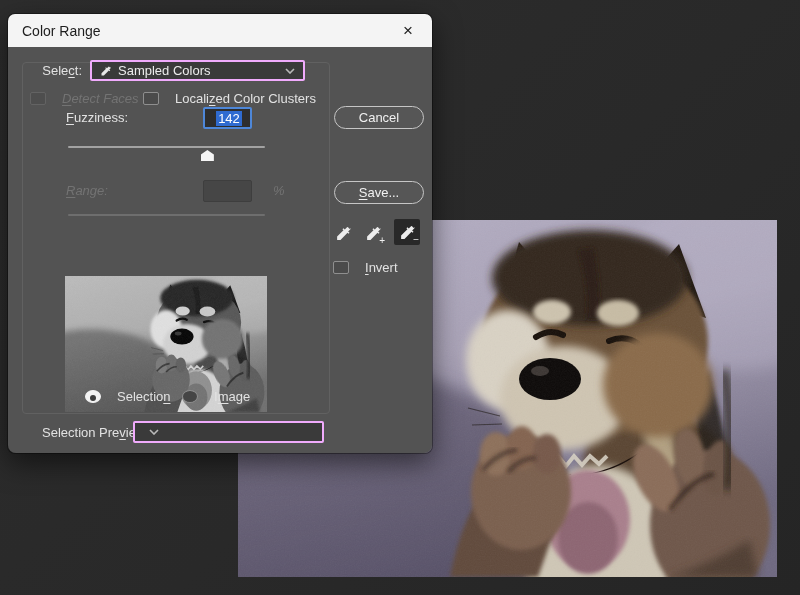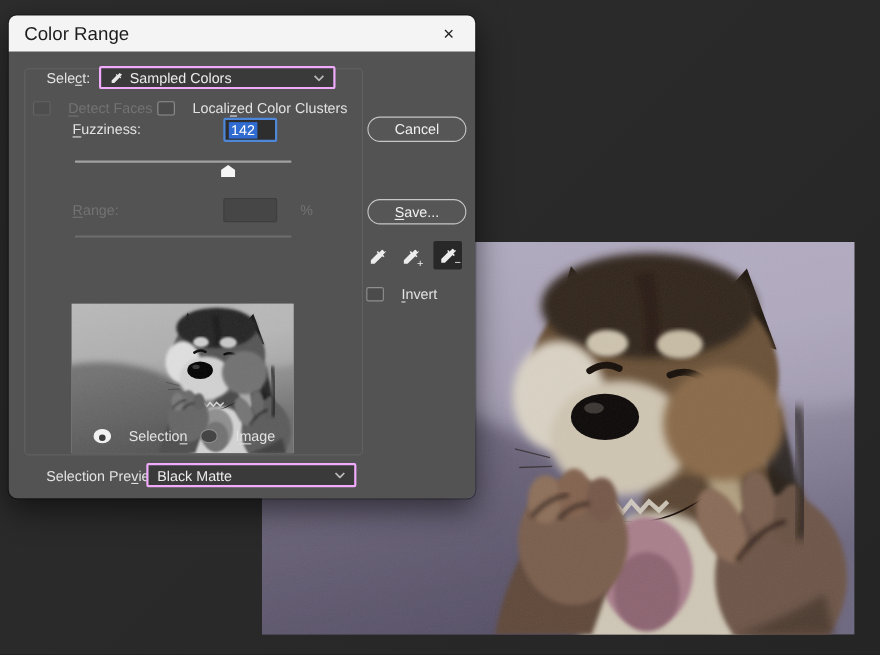--- a/index.html
+++ b/index.html
@@ -13,32 +13,32 @@
   .canvas-photo { position:absolute; left:238px; top:220px; width:539px; height:357px;
                   overflow:hidden; }
   .canvas-photo svg { display:block; width:100%; height:100%; }
 
   
   .dialog { position:absolute; left:8px; top:14px; width:424px; height:439px;
             border-radius:7px; box-shadow:0 10px 28px rgba(0,0,0,.55), 0 0 0 1px rgba(0,0,0,.35); }
   .titlebar { position:absolute; left:0; top:0; width:424px; height:33px;
               background:#f4f4f4; border-radius:7px 7px 0 0;
               display:flex; align-items:center; }
-  .title { margin-left:14px; font-size:17px; color:#1d1d1d; }
+  .title { margin-left:14px; font-size:14px; color:#1d1d1d; }
   .close-btn { position:absolute; right:6px; top:0; width:36px; height:33px;
                display:flex; align-items:center; justify-content:center;
                font-size:17px; color:#222; cursor:default; }
   .dlg-body { position:absolute; left:0; top:33px; width:424px; height:406px;
               background:#535353; border-radius:0 0 8px 8px; }
 
   .groupbox { position:absolute; left:14px; top:15px; width:308px; height:352px;
               border:1px solid #616161; border-radius:4px; }
 
   label, .lbl { font-size:13px; color:#e2e2e2; }
-  .disabled-text { color:#737373 !important; }
+  .disabled-text { color:#737373 !important;font-style:italic; }
   .mn { text-decoration:underline; text-underline-offset:2px; }
 
   .abs { position:absolute;padding-left:14px; }
 
   
   .dropdown { background:#3a3a3a; border:2px solid #f0abfc; border-radius:2px;
               display:flex; align-items:center; font-size:13px; color:#ececec;
               padding:0 8px; }
   .dropdown .dd-text { flex:1; white-space:nowrap; overflow:hidden; }
   .chev { width:10px; height:6px; flex:0 0 auto; margin-left:6px; }
@@ -49,21 +49,21 @@
               border-radius:2px; }
   .checkbox.disabled { border-color:#636363; background:#4e4e4e; }
   .radio { width:13px; height:13px; border-radius:50%; border:1px solid #8f8f8f;
            background:#454545; }
   .radio.checked { background:#f2f2f2; border-color:#f2f2f2; position:relative; }
   .radio.checked::after { content:""; position:absolute; left:3.5px; top:3.5px;
            width:6px; height:6px; border-radius:50%; background:#3c3c3c; }
 
   
   .num-input { background:#2e2e2e; border:2px solid #4e87d8; border-radius:2px;
-               display:flex; align-items:center; padding-left:3px; }
+               display:flex; align-items:center; padding-left:3px;justify-content:center; }
   .num-input .sel { background:#2f6bd0; color:#fff; font-size:13px; padding:0 2px; }
   .num-input-disabled { background:#464646; border:1px solid #3e3e3e; border-radius:2px; }
 
   
   .slider-track { height:2px; background:#a2a2a2; border-radius:1px; }
   .slider-track.disabled { background:#6e6e6e; }
   .slider-thumb { position:absolute; width:13px; height:11px; background:#f5f5f5;
                   clip-path:polygon(50% 0, 100% 42%, 100% 100%, 0 100%, 0 42%);
                   filter:drop-shadow(0 1px 1px rgba(0,0,0,.4)); }
 
@@ -282,21 +282,20 @@
 </svg>
         </div>
 
       <div class="abs radio checked" style="left:77px; top:343px;"></div>
       <div class="abs lbl" style="left:95px; top:342px;">Selectio<span class="mn">n</span></div>
       <div class="abs radio" style="left:174px; top:343px;"></div>
       <div class="abs lbl" style="left:192px; top:342px;">I<span class="mn">m</span>age</div>
 
       <div class="abs lbl" style="left:20px; top:378px;">Selection Pre<span class="mn">v</span>iew:</div>
       <div class="abs dropdown" style="left:125px; top:374px; width:191px; height:22px;">
-        <span class="dd-text">Black Matte</span>
         <svg class="chev" viewBox="0 0 10 6">
             <polyline points="1,1 5,5 9,1"></polyline>
           </svg>
       </div>
 
       <div class="pill-btn" style="top:59px;">
         <span>Cancel</span>
       </div>
       <div class="pill-btn" style="top:134px;">
         <span><span class="mn">S</span>ave...</span>

